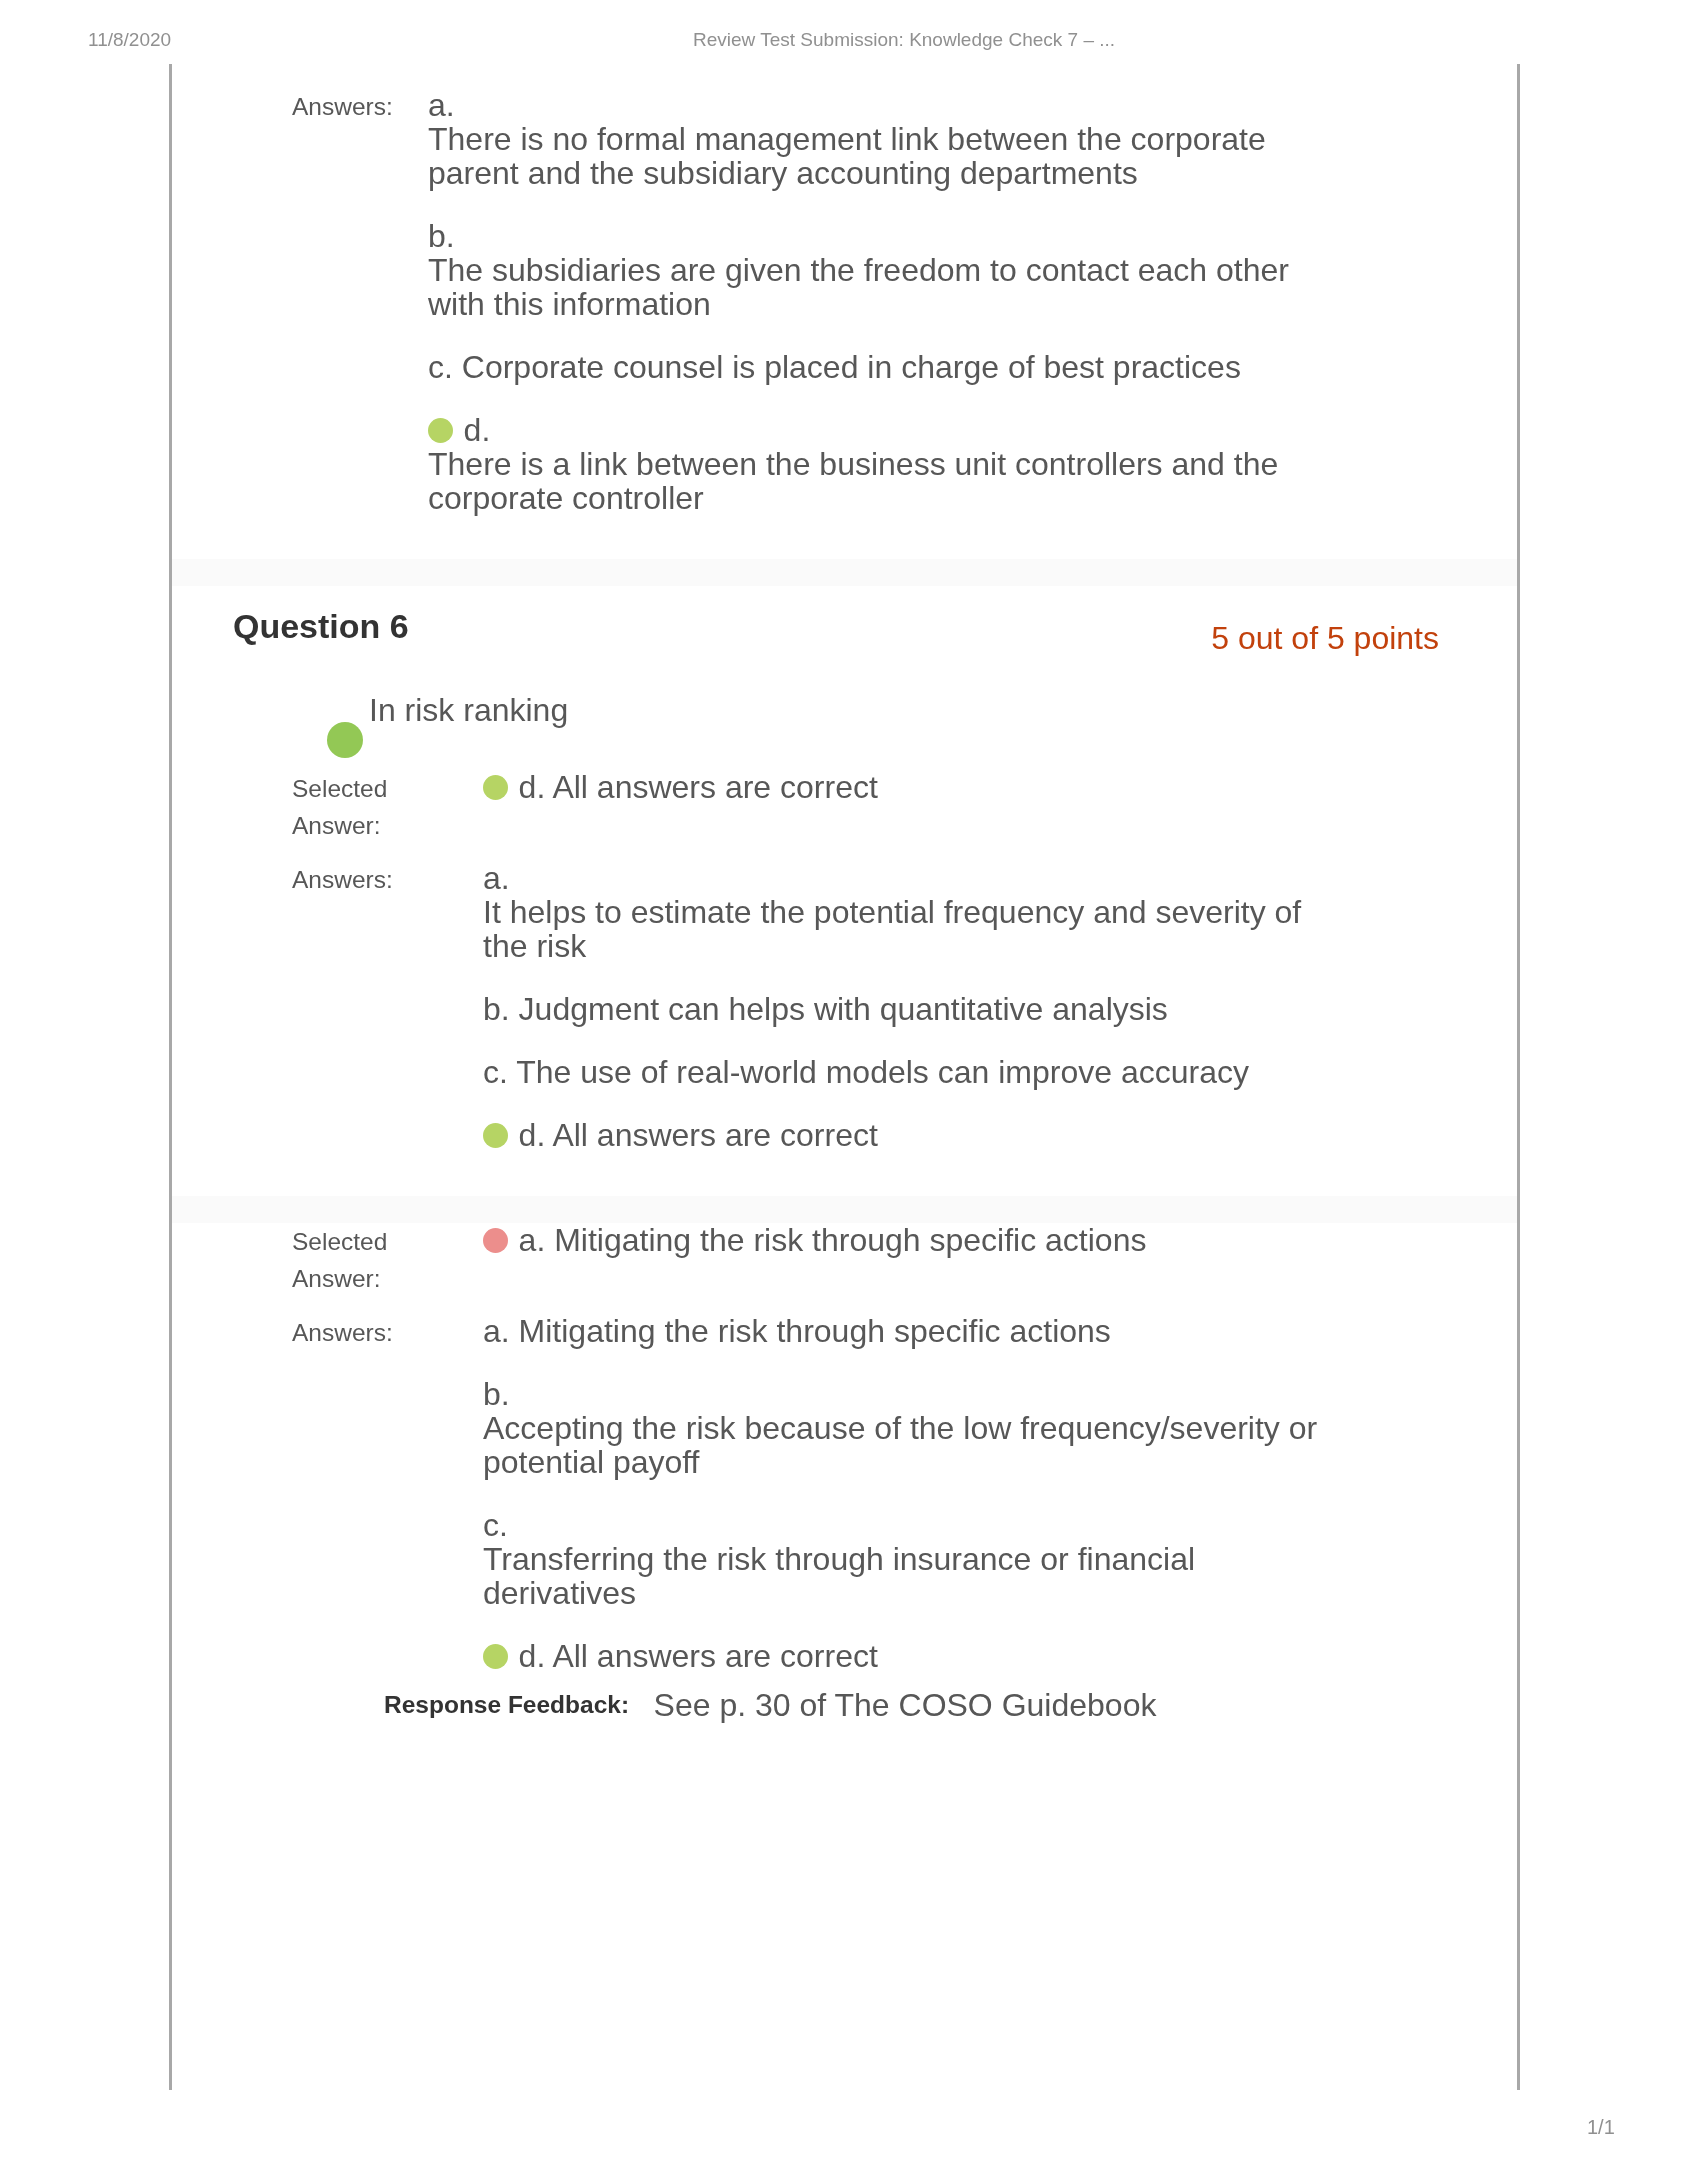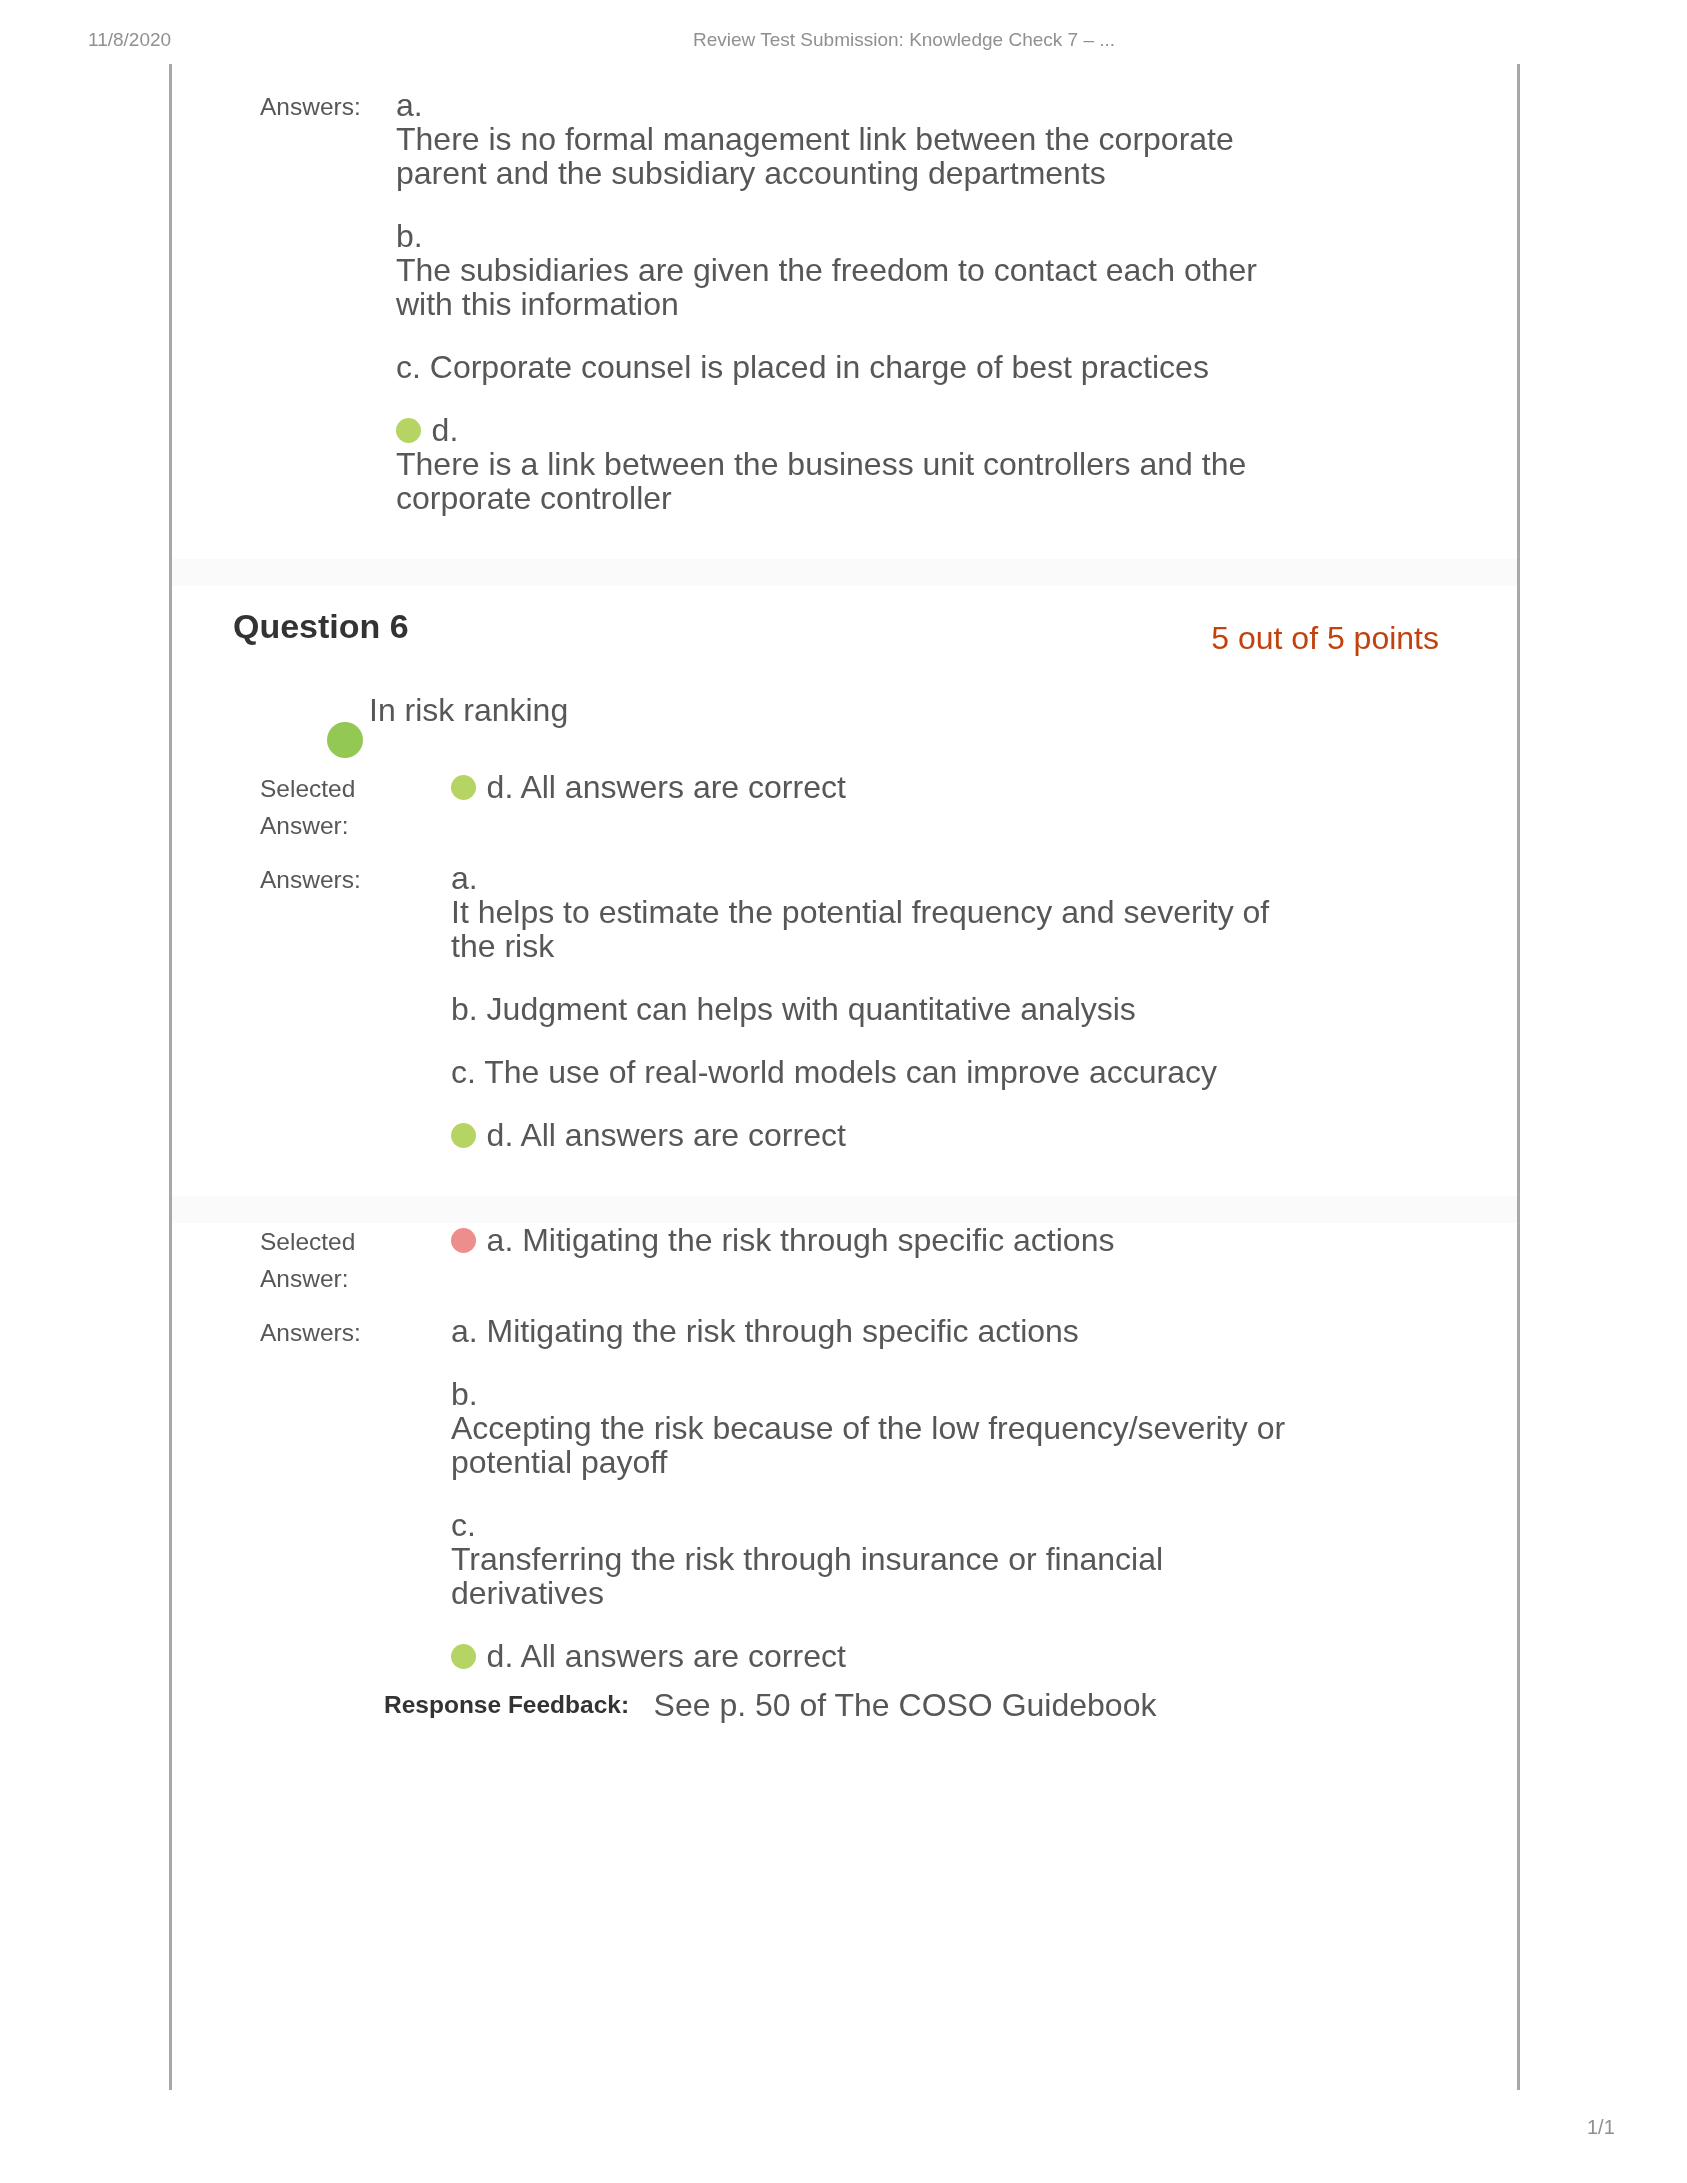--- a/index.html
+++ b/index.html
@@ -28,21 +28,21 @@
 
   .qhead{position:relative;height:107px;}
   .qhead .qnum{position:absolute;left:61px;top:20.5px;font-size:34px;font-weight:bold;
      color:#333333;}
   .qhead .qpts{position:absolute;right:78px;top:34px;font-size:32px;color:#c2410c;}
 
   .qtext{position:relative;font-size:32px;color:#575757;line-height:34px;
      margin-left:152px;padding-left:45px;min-height:34px;margin-bottom:43px;}
   .qtext .qdot{position:absolute;left:2.6px;top:29px;}
 
-  table.ans{border-collapse:collapse;table-layout:fixed;margin-left:88px;margin-bottom:44px;}
+  table.ans{border-collapse:collapse;table-layout:fixed;margin-left:120px;margin-bottom:44px;}
   .qsection:last-child table.ans{margin-bottom:13.2px;}
   table.ans td{vertical-align:top;padding:0 0 17px 0;font-size:32px;color:#575757;line-height:34px;}
   table.ans tr:last-child td{padding-bottom:0;}
   table.ans td.lbl{padding-right:0;font-size:24.5px;line-height:37px;padding-top:0px;}
   table.ans td.val{}
 
   .opt{position:relative;padding-bottom:29px;}
   .opt.last{padding-bottom:0;}
   .opt .bullet{display:inline-block;vertical-align:middle;margin:-4px 10.6px 0 0;line-height:0;}
   .opt .blk{display:block;}
@@ -129,21 +129,21 @@
                 <div class="opt"><span class="ltr">c.</span><span class="blk">Transferring the risk through insurance or financial derivatives</span></div>
                 <div class="opt last"><span class="bullet"><span class="dot dot-green-lt"></span></span><span class="ltr">d.</span> <span>All answers are correct</span></div>
               </td>
             </tr>
           </tbody>
         </table>
         <table class="fb" style="width:1057px">
           <tbody>
             <tr>
               <td class="fblabel" style="width:191px">Response Feedback:</td>
-              <td style="width:867px">See p. 50 of The COSO Guidebook</td>
+              <td style="width:867px">See p. 30 of The COSO Guidebook</td>
             </tr>
           </tbody>
         </table>
       </div>
     </div>
 
   <div class="print-footer">
     <div class="pf-page">1/1</div>
   </div>
 

